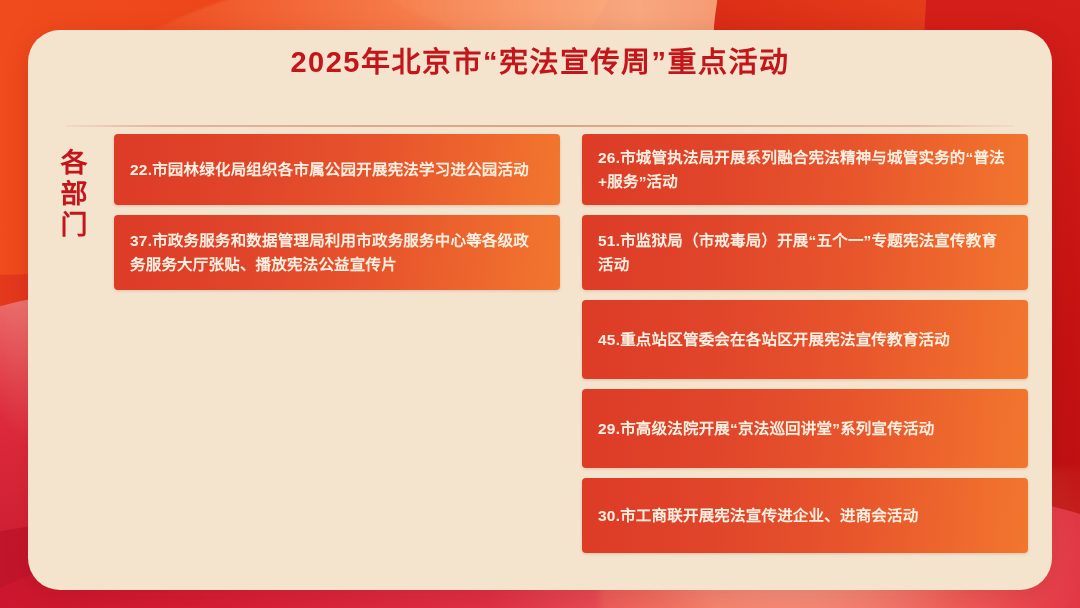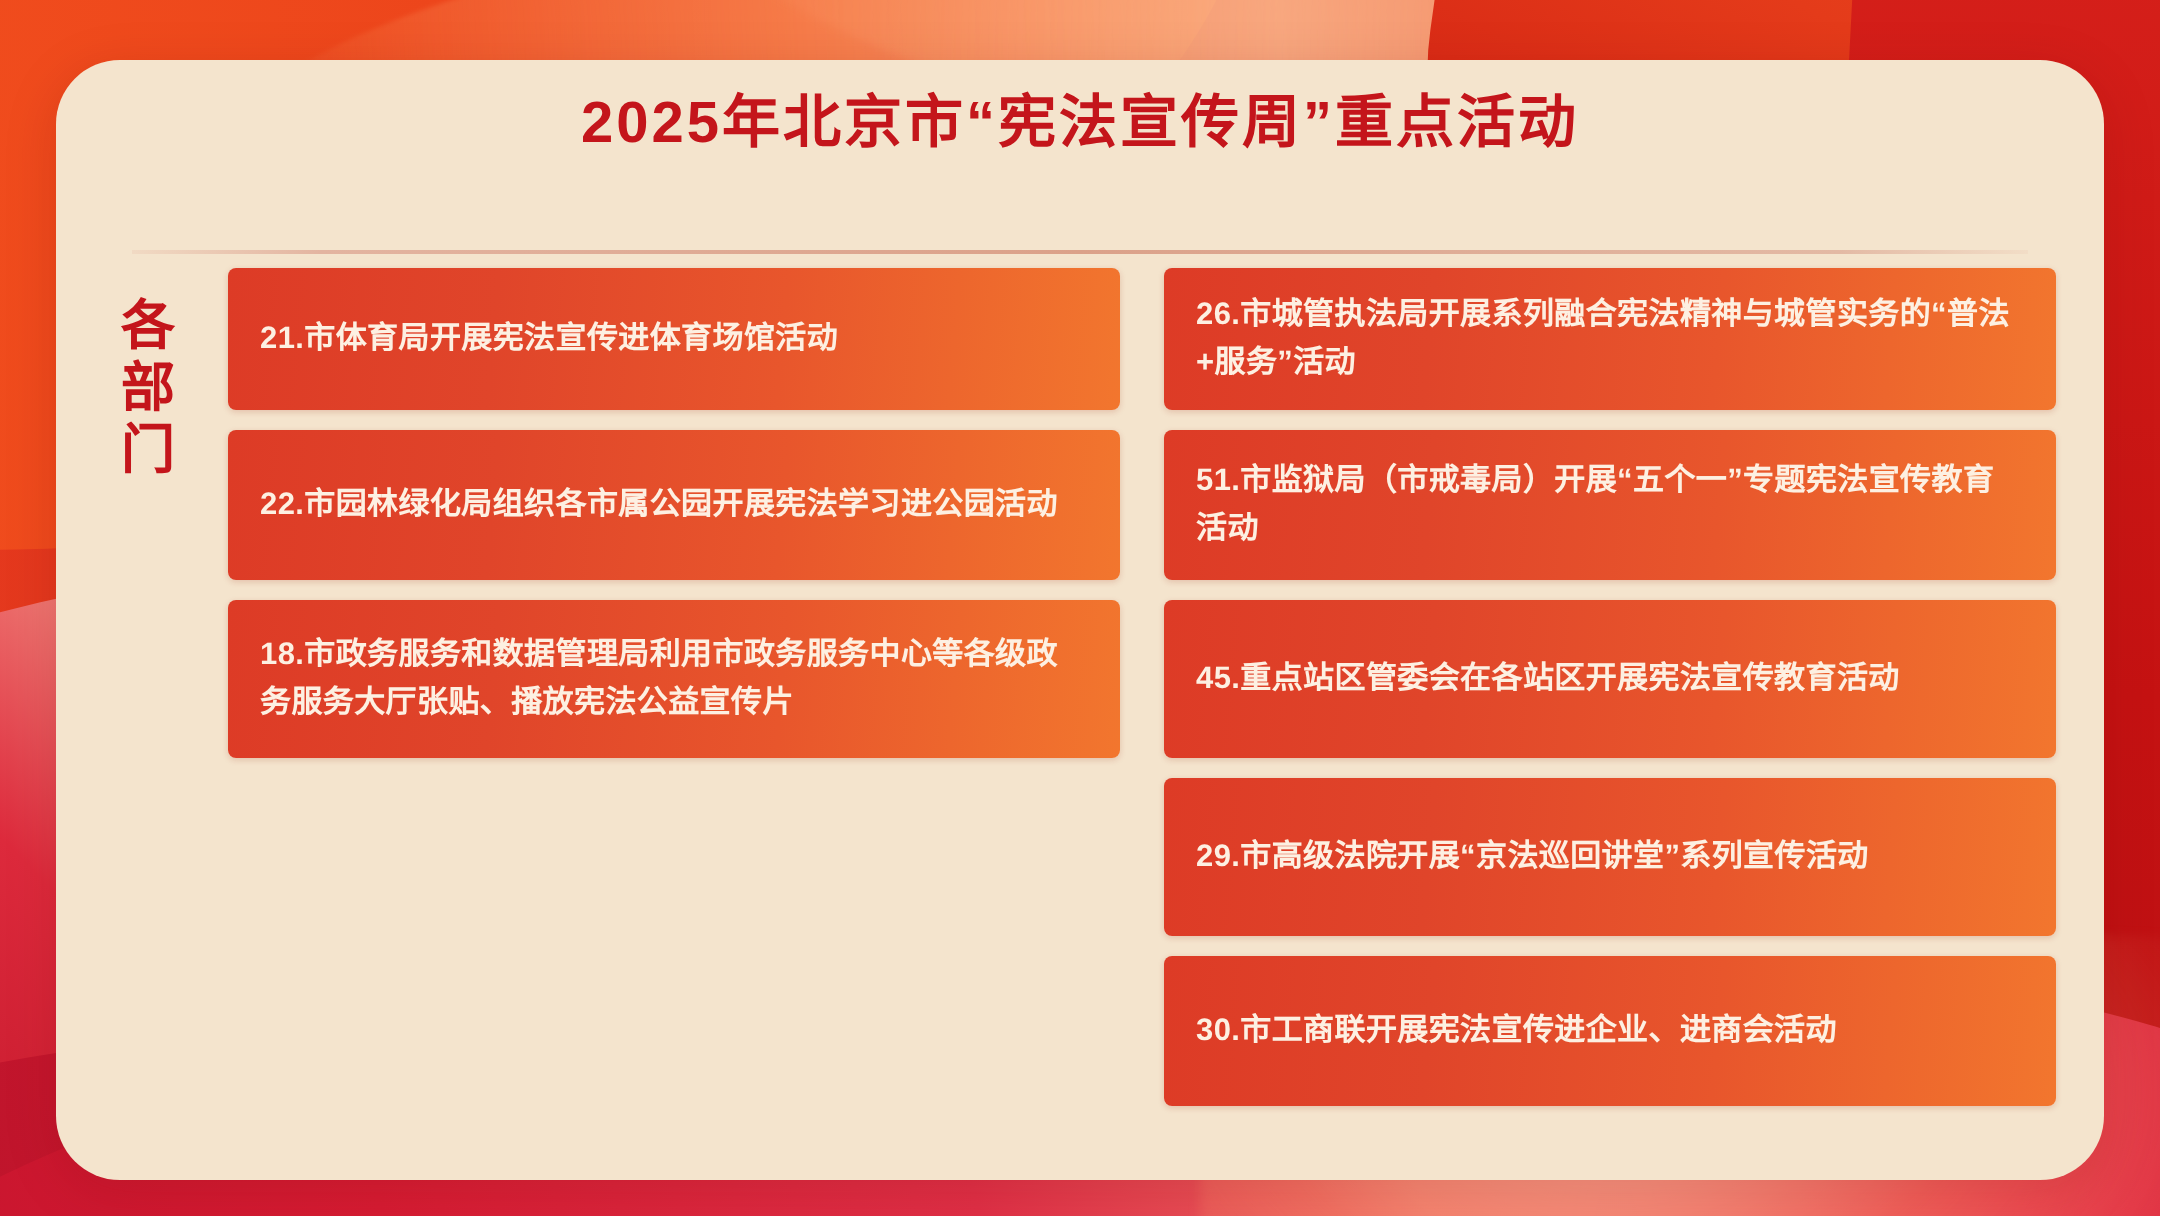--- a/index.html
+++ b/index.html
@@ -201,27 +201,24 @@
     <div id="content">
 
       <div id="section-label">
         <span class="vtext">各部门</span>
       </div>
 
       <div class="columns">
 
         <div class="column">
           <div class="item-card">
-            <span>21.市体育局开展宪法宣传进体育场馆活动</span>
-          </div>
-          <div class="item-card">
             <span>22.市园林绿化局组织各市属公园开展宪法学习进公园活动</span>
           </div>
           <div class="item-card">
-            <span>18.市政务服务和数据管理局利用市政务服务中心等各级政务服务大厅张贴、播放宪法公益宣传片</span>
+            <span>37.市政务服务和数据管理局利用市政务服务中心等各级政务服务大厅张贴、播放宪法公益宣传片</span>
           </div>
         </div>
 
         <div class="column">
           <div class="item-card">
             <span>26.市城管执法局开展系列融合宪法精神与城管实务的“普法+服务”活动</span>
           </div>
           <div class="item-card">
             <span>51.市监狱局（市戒毒局）开展“五个一”专题宪法宣传教育活动</span>
           </div>

